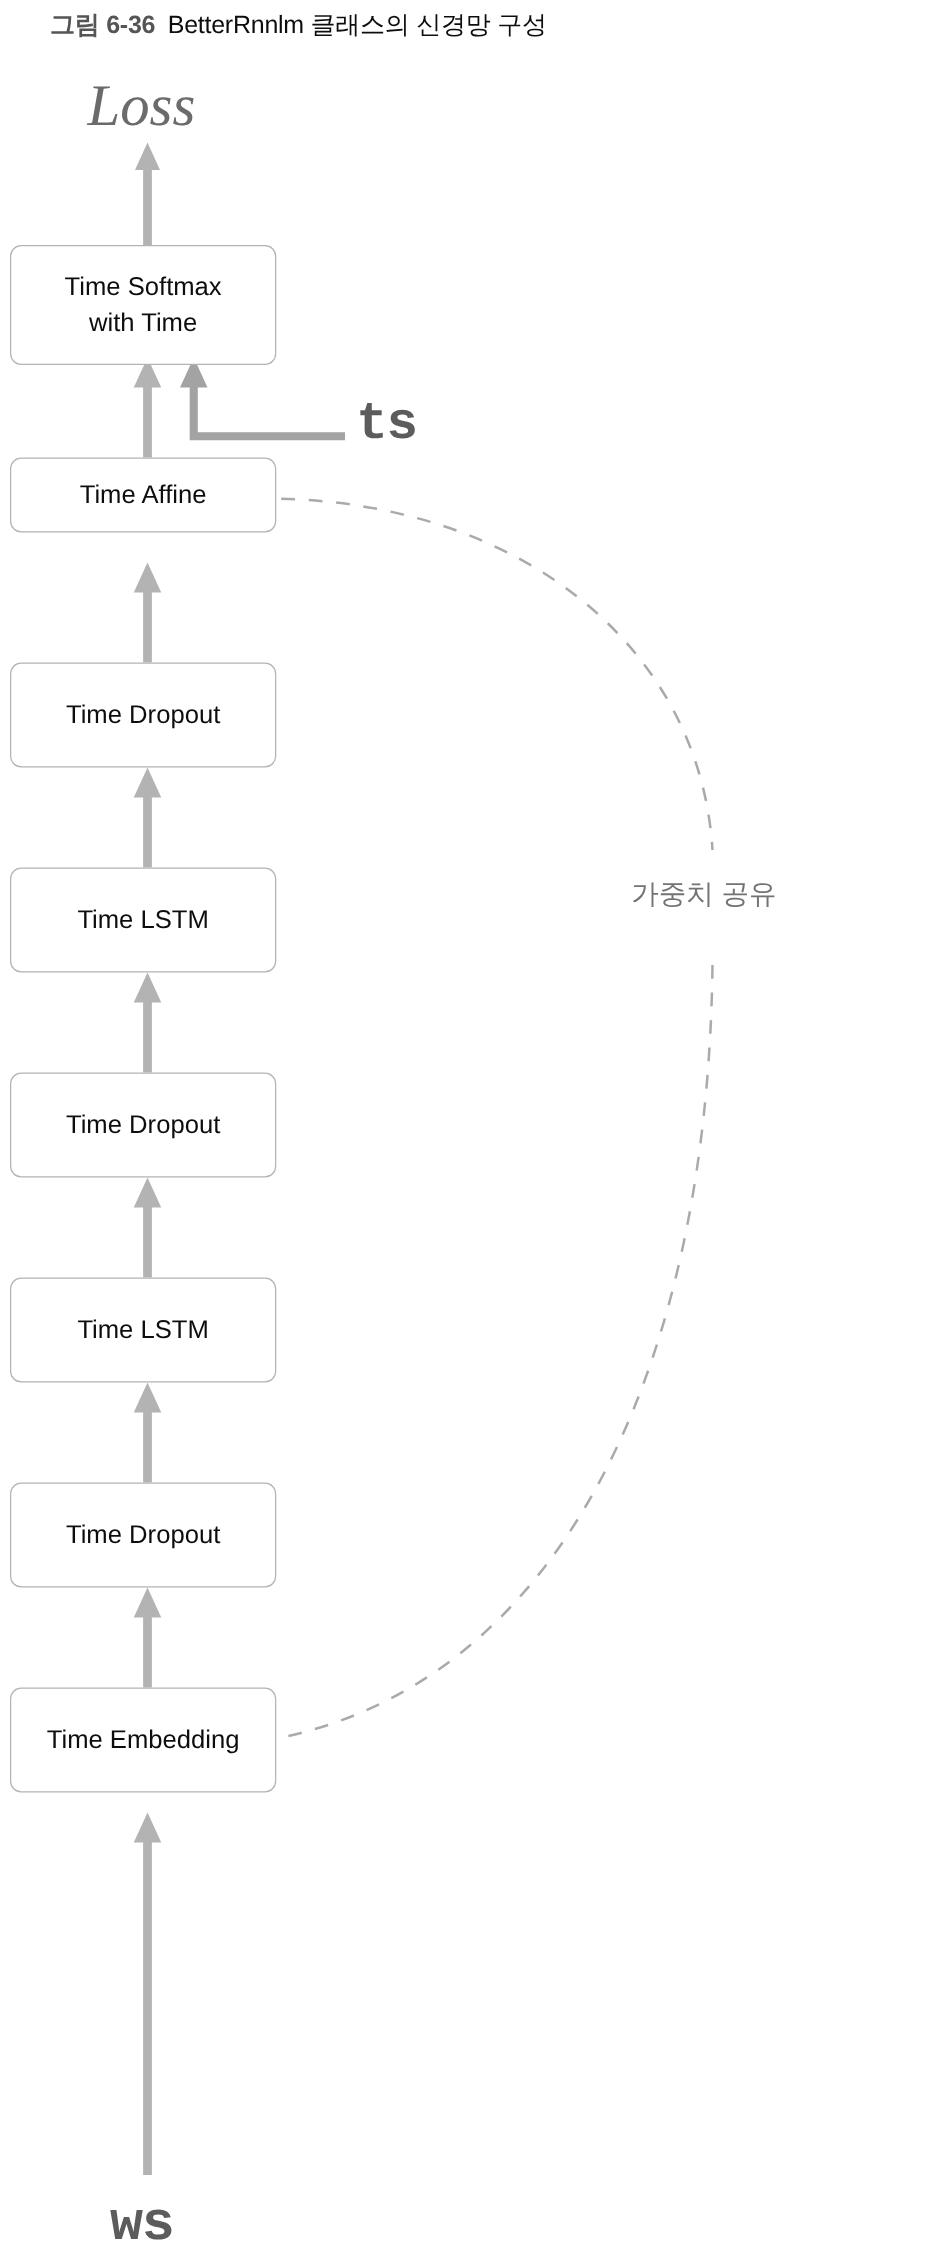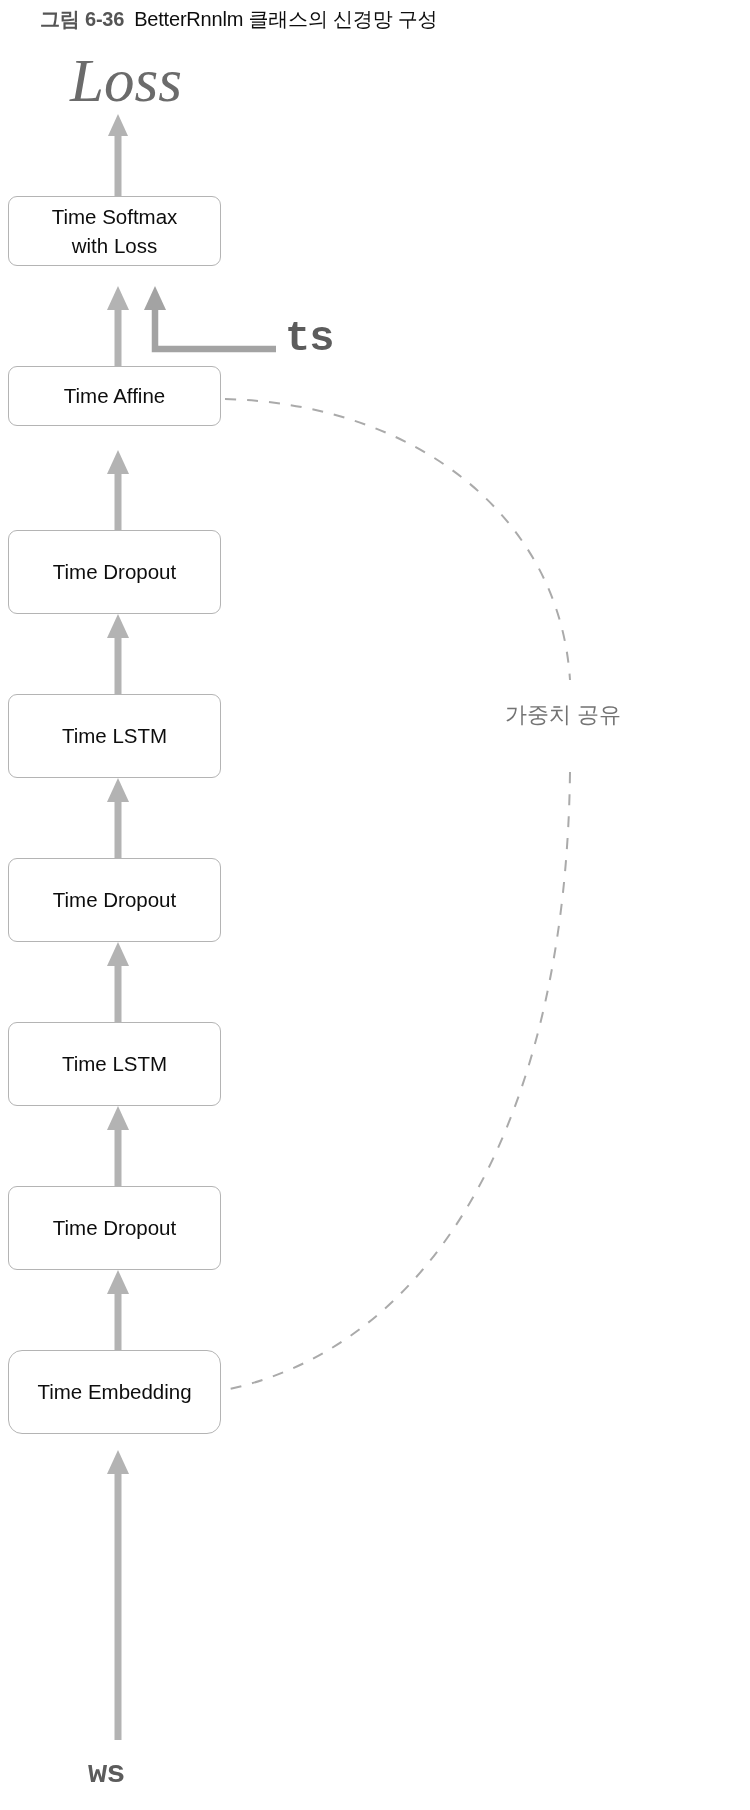--- a/index.html
+++ b/index.html
@@ -76,27 +76,27 @@
   }
   .io-label-bold {
     position: absolute;
     color: #5c5c5c;
     font-family: Liberation Mono, monospace;
     font-weight: 700;
     white-space: nowrap;
   }
   #loss-label {
     left: 70px;
-    top: 46px;
-    font-size: 61px;
+    top: 58px;
+    font-size: 47px;
   }
   #ws-label {
     left: 88px;
     top: 1755px;
-    font-size: 32px;
+    font-size: 44px;
     letter-spacing: -1px;
   }
   #ts-label {
     left: 285px;
     top: 315px;
     font-size: 42px;
     letter-spacing: -1px;
   }
   #weight-share-label {
     position: absolute;
@@ -179,24 +179,24 @@
 </svg>
 
 <div class="io-label-serif" id="loss-label">Loss</div>
 
 <div class="io-label-bold" id="ts-label">ts</div>
 
 <div class="io-label-bold" id="ws-label">ws</div>
 
 <div id="weight-share-label">가중치 공유</div>
 
-<div class="layer-box" style="top:196px; height:70px;">
+<div class="layer-box" style="top:196px; height:96px;">
   <div>
     <div>Time Softmax</div>
-    <div>with Loss</div>
+    <div>with Time</div>
   </div>
 </div>
 
 <div class="layer-box" style="top:366px; height:60px;">
   <div>Time Affine</div>
 </div>
 
 <div class="layer-box" style="top:530px; height:84px;">
   <div>Time Dropout</div>
 </div>
@@ -210,15 +210,15 @@
 </div>
 
 <div class="layer-box" style="top:1022px; height:84px;">
   <div>Time LSTM</div>
 </div>
 
 <div class="layer-box" style="top:1186px; height:84px;">
   <div>Time Dropout</div>
 </div>
 
-<div class="layer-box" style="top:1350px; height:84px;border-radius:14px;">
+<div class="layer-box" style="top:1350px; height:84px;">
   <div>Time Embedding</div>
 </div>
 
 </body></html>

